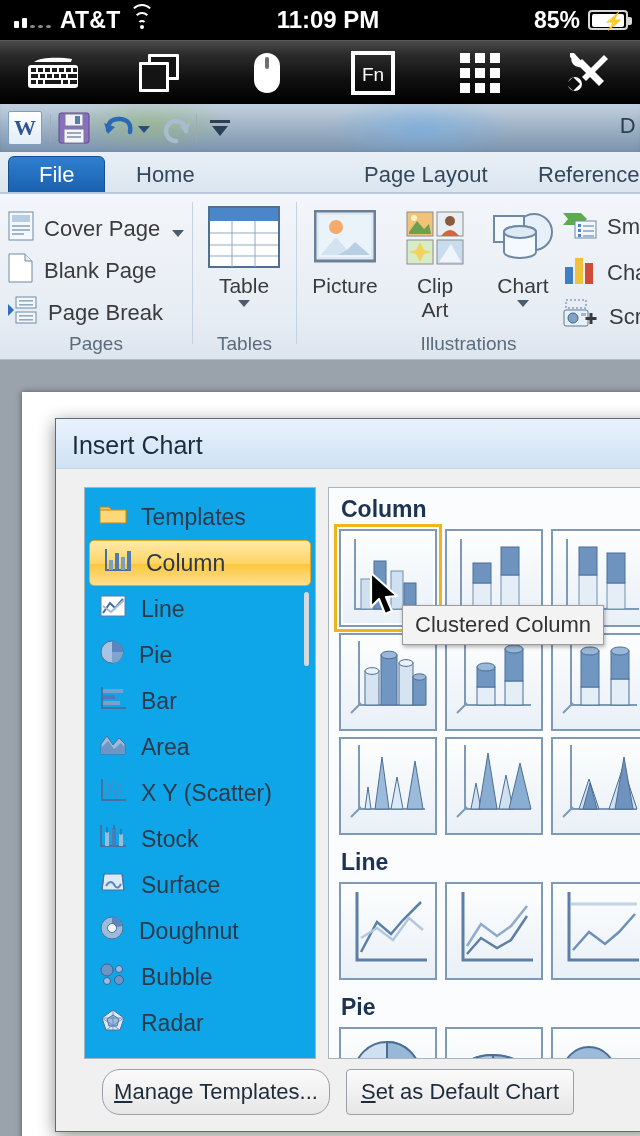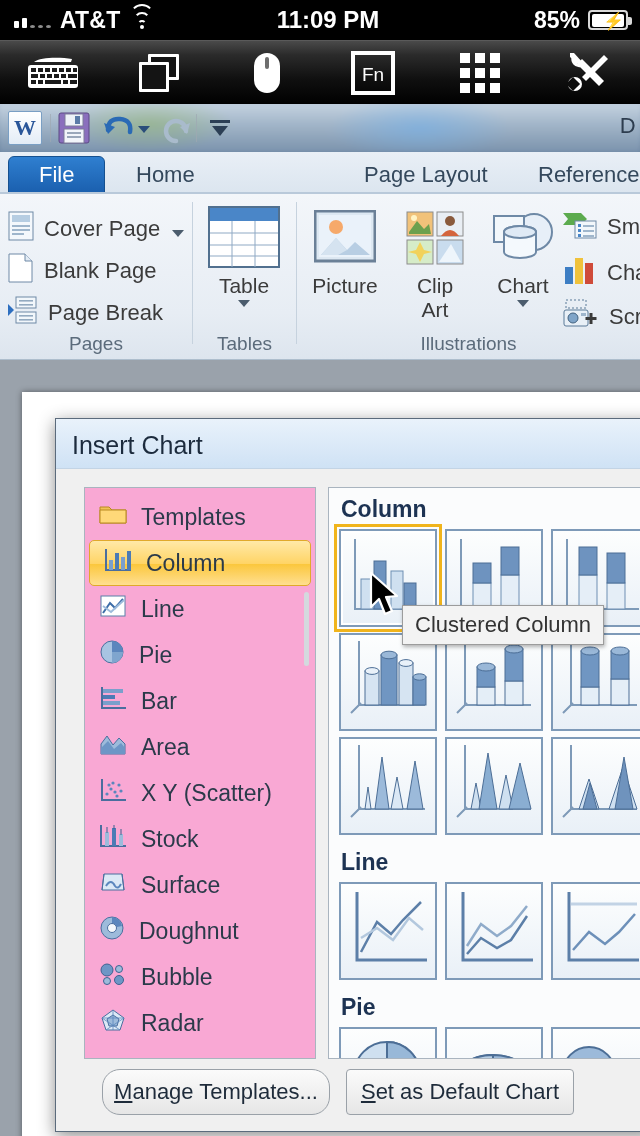--- a/index.html
+++ b/index.html
@@ -122,21 +122,21 @@
   .dlg{ position:absolute; left:55px; top:418px; width:600px; height:714px;
     background:#f0f0f0; border:1px solid #5b6b7c;
     box-shadow:0 4px 16px rgba(0,0,0,.45); }
   .dlg-title{ position:absolute; left:0; top:0; width:100%; height:50px;
     background:linear-gradient(#e9f2fb,#cfe2f5); border-bottom:1px solid #c3d4e5; }
   .dlg-title span{ position:absolute; left:16px; top:12px; font-size:25px;
     color:#1c2b3d; }
   .dlg-body{ position:absolute; left:10px; top:56px; right:10px; bottom:10px; }
 
   .leftpane{ position:absolute; left:18px; top:12px; width:232px; height:572px;
-    background:#f9a8d4; border:1px solid #a9b4bf; }
+    background:#0ea5e9; border:1px solid #a9b4bf; }
   .lp-list{ position:absolute; left:0; top:6px; width:100%; }
   .lp-item{ position:relative; height:46px; display:flex; align-items:center;
     gap:14px; padding-left:14px; font-size:23px; color:#2b3a4a; }
   .lp-item.sel{ margin:0 4px; border-radius:5px;
     background:linear-gradient(#ffe9a8,#ffd465 52%,#fbc73d 53%,#ffdf90);
     border:1px solid #e0a92b; }
   .lp-scroll{ position:absolute; right:6px; top:104px; width:5px; height:74px;
     background:#d4d9de; border-radius:3px; }
 
   .rightpane{ position:absolute; left:262px; top:12px; right:0; height:572px;

